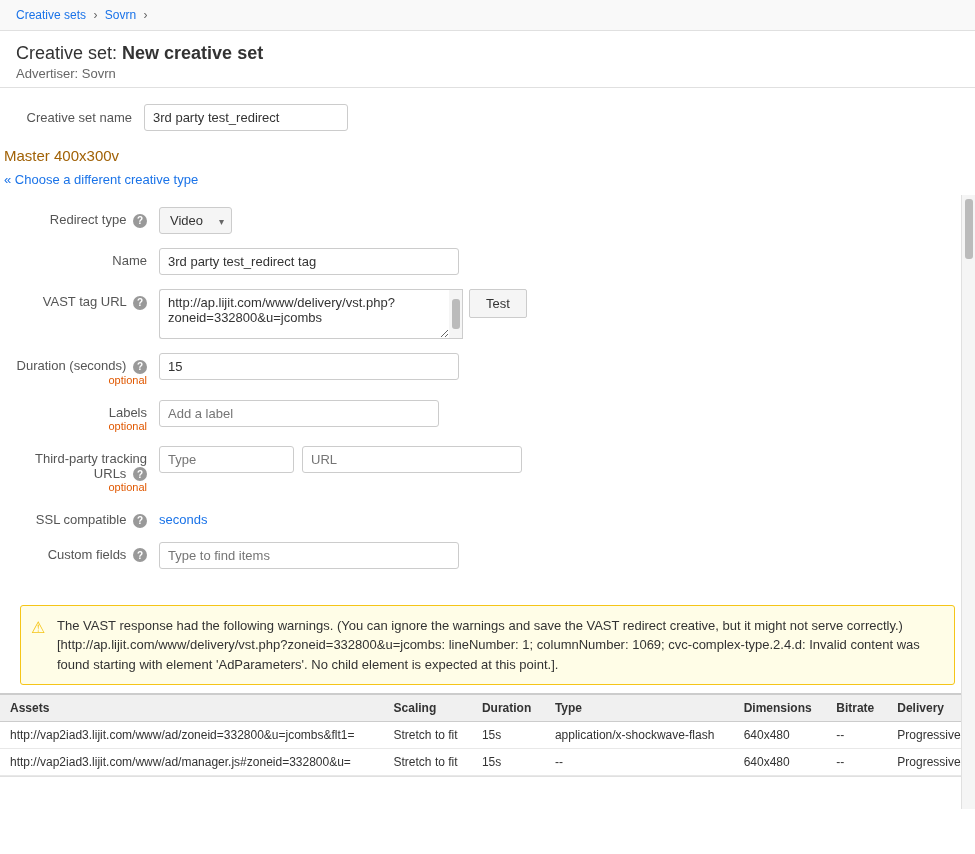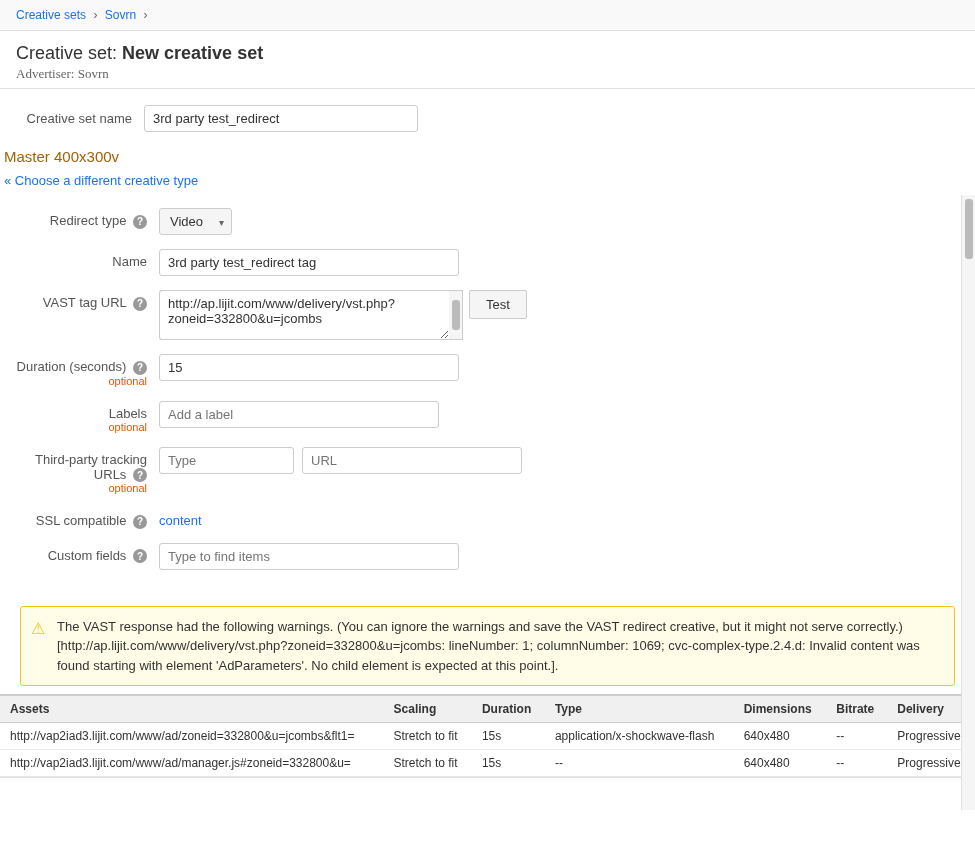--- a/index.html
+++ b/index.html
@@ -28,21 +28,20 @@
     .page-header h1 {
       font-size: 18px;
       font-weight: normal;
       color: #333;
     }
     .page-header h1 strong { font-weight: bold; }
     .page-header .advertiser {
       font-size: 13px;
       color: #666;
       margin-top: 2px;
-      font-family: Liberation Serif, serif;
     }
 
     .main-content {
       padding: 16px 4px;
     }
 
     .section-title {
       font-size: 15px;
       font-weight: normal;
       margin-bottom: 8px;
@@ -55,21 +54,21 @@
       margin-bottom: 16px;
     }
     .creative-set-name-row label {
       width: 140px;
       text-align: right;
       padding-right: 12px;
       color: #555;
       font-size: 13px;
     }
     .creative-set-name-row input {
-      width: 274px;
+      width: 204px;
       padding: 5px 8px;
       border: 1px solid #ccc;
       border-radius: 3px;
       font-size: 13px;
     }
 
     .choose-link {
       color: #1a73e8;
       text-decoration: none;
       font-size: 13px;
@@ -421,21 +420,21 @@
           <input type="text" class="tracking-url" placeholder="URL" style="">
         </div>
       </div>
 
       <div class="form-row">
         <div class="form-label">
           <span>SSL compatible</span>
           <span class="help-icon">?</span>
         </div>
         <div class="form-control">
-          <a href="#" class="ssl-override">content</a>
+          <a href="#" class="ssl-override">seconds</a>
         </div>
       </div>
 
       <div class="form-row">
         <div class="form-label">
           <span>Custom fields</span>
           <span class="help-icon">?</span>
         </div>
         <div class="form-control">
           <input type="text" class="custom-fields-input" placeholder="Type to find items" style="">

